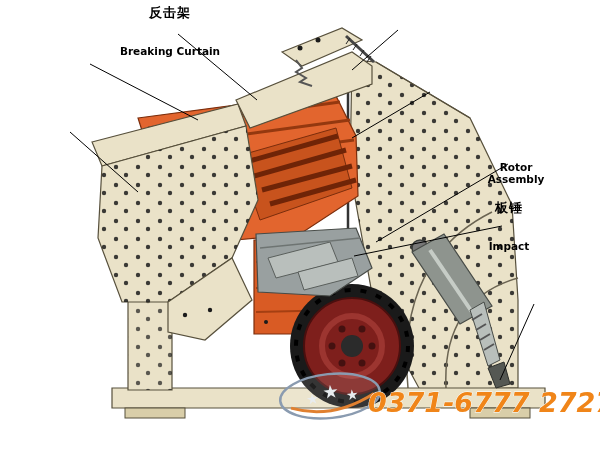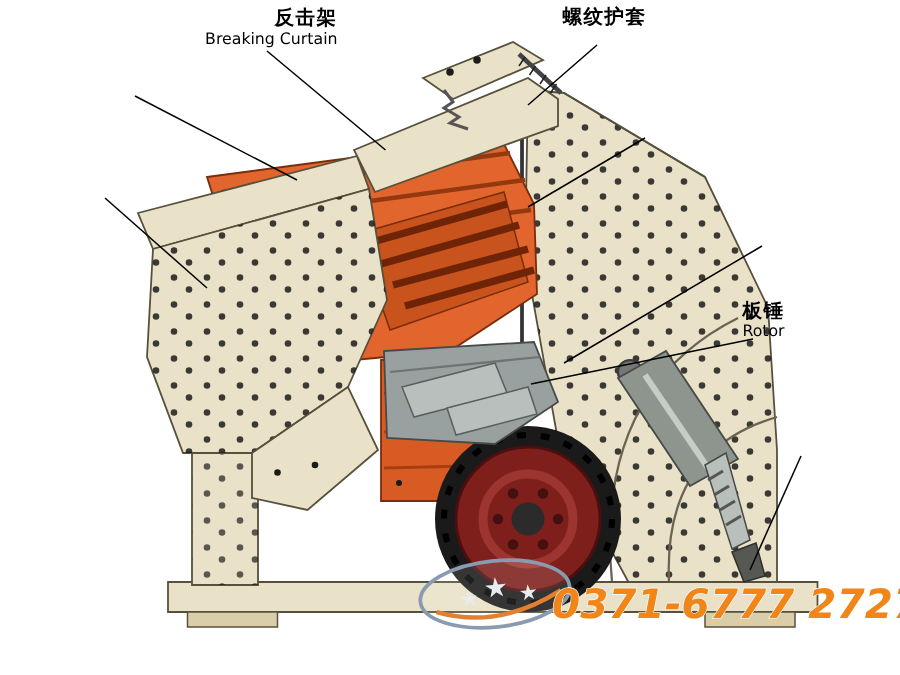--- a/index.html
+++ b/index.html
@@ -2,21 +2,21 @@
 <html><head>
 <meta charset="utf-8">
 <style>
   * { margin:0; padding:0; box-sizing:border-box; }
   html,body { background:#ffffff; }
   body { font-family:"DejaVu Sans","Liberation Sans",sans-serif; }
   .stage { position:relative; width:600px; height:450px; background:#ffffff; overflow:hidden; }
   .machine-svg { position:absolute; left:0; top:0; width:600px; height:450px; }
   .label { position:absolute; text-align:center; line-height:1.18; color:#000; z-index:5; }
   .label .zh { font-size:13px; font-weight:bold; letter-spacing:1px; }
-  .label .en { font-size:10.5px; font-weight:normal; }
+  .label .en { font-size:10.5px; font-weight:bold;margin-top:25px; }
 </style>
 </head>
 <body>
 
 <div class="stage">
 
   <svg class="machine-svg" viewBox="0 0 600 450" xmlns="http://www.w3.org/2000/svg">
     <defs>
       <pattern id="dots" width="22" height="18" patternUnits="userSpaceOnUse">
         <circle cx="6" cy="5" r="2.2" fill="#1b1b1b"></circle>
@@ -136,34 +136,34 @@
         <ellipse cx="330" cy="396" rx="50" ry="22" fill="rgba(255,255,255,0.12)" stroke="#8a9bb0" stroke-width="2.5"></ellipse>
         <path d="M290,404 Q330,420 374,398" fill="none" stroke="#e08030" stroke-width="3"></path>
         <text x="306" y="402" font-size="14" fill="#e8ecef">★</text>
         <text x="323" y="398" font-size="18" fill="#e8ecef">★</text>
         <text x="346" y="402" font-size="14" fill="#e8ecef">★</text>
       </g>
       <text x="368" y="412" font-size="27" font-weight="bold" font-style="italic" fill="#F08519" stroke="#ffffff" stroke-width="0.8" paint-order="stroke">0371-6777 2727</text>
     </g>
   </svg>
 
-  <div class="label" style="left:115px; top:5px; width:110px;text-align:right;">
+  <div class="label" style="left:115px; top:5px; width:110px;">
     <div class="zh">反击架</div>
     <div class="en">Breaking Curtain</div>
   </div>
 
   <div class="label" style="left:348px; top:4px; width:110px;">
-    <div class="zh">螺纹护套</div>
   </div>
 
 
 
 
   <div class="label" style="left:470px; top:136px; width:92px;">
+    <div class="en">Rotor Assembly</div>
   </div>
 
   <div class="label" style="left:478px; top:200px; width:62px;">
     <div class="zh">板锤</div>
-    <div class="en">Rotor</div>
+    <div class="en">Impact</div>
   </div>
 
 
 </div>
 
 </body></html>

